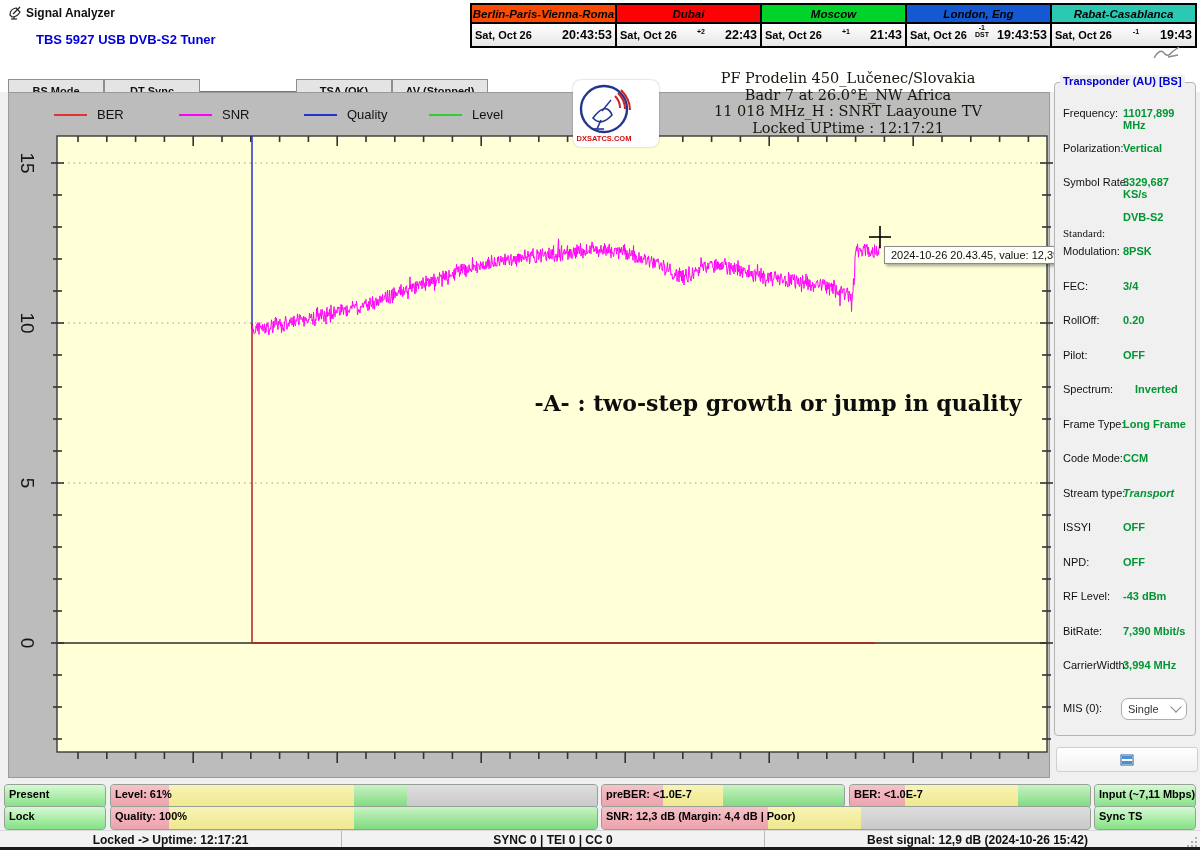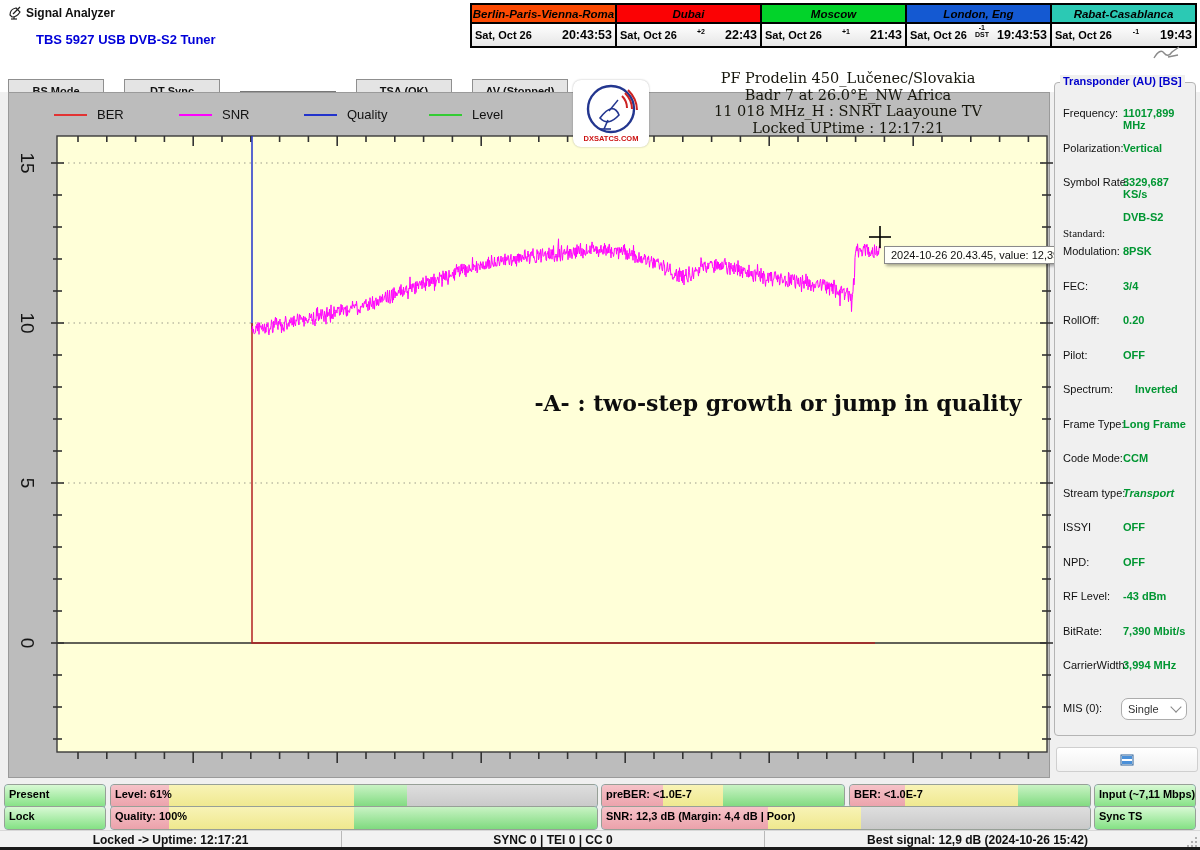--- a/index.html
+++ b/index.html
@@ -20,21 +20,21 @@
   .clock:first-child{margin-left:0;}
   .clock-city{height:17px;border-bottom:2px solid #000;display:flex;align-items:center;justify-content:center;
               font-size:11.5px;font-weight:bold;font-style:italic;color:#000;}
   .clock-time{height:22px;display:flex;align-items:center;padding:0 3px;background:linear-gradient(#ffffff,#e6e6e6);
               font-weight:bold;color:#000;}
   .clock-date{font-size:11px;white-space:nowrap;}
   .clock-off{flex:1;text-align:center;font-size:7px;line-height:7px;font-weight:bold;position:relative;top:-4px;}
   .clock-hms{font-size:12.5px;white-space:nowrap;}
 
   
-  .tabs{left:8px;top:77px;height:24px;display:flex;gap:20px;}
+  .tabs{left:8px;top:77px;height:24px;display:flex;gap:0;}
   .tab{width:94px;height:21px;margin-top:2px;background:#e4e4e4;border:1px solid #8f8f8f;
        font-size:11px;font-weight:bold;color:#111;display:flex;align-items:center;justify-content:center;cursor:default;}
   .tab.active{background:#ffffff;height:23px;margin-top:14px;border-color:#777;}
 
   
   .chart-panel{left:8px;top:92px;width:1042px;height:686px;background:#bcbcbc;border:1px solid #9a9a9a;box-sizing:border-box;}
   .legend{left:54px;top:107px;display:flex;}
   .legend-item{width:125px;display:flex;align-items:center;}
   .legend-swatch{width:33px;height:0;border-top:2px solid red;margin-right:10px;}
   .legend-label{font-size:13px;color:#111;}
@@ -44,22 +44,22 @@
   .plot-wrap svg{overflow:visible;display:block;}
 
   .annotation{left:531px;top:390px;width:494px;text-align:center;font-family:"DejaVu Serif",serif;
               font-weight:bold;font-size:22px;color:#0d0d0d;white-space:nowrap;}
   .overlay-text{left:645px;top:70px;width:406px;text-align:center;font-family:"DejaVu Serif",serif;
                 font-size:14.5px;line-height:16.5px;color:#16160c;}
   .tooltip{left:884px;top:246px;background:#fffffa;border:1px solid #8a8a8a;box-shadow:2px 2px 3px rgba(0,0,0,.35);
            font-size:11px;color:#111;padding:2px 6px;white-space:nowrap;}
 
   
-  .logo{left:573px;top:80px;width:76px;height:67px;background:#fff;border-radius:8px;box-shadow:0 0 2px rgba(0,0,0,.3);
-        display:flex;align-items:center;justify-content:center;text-decoration:underline;}
+  .logo{left:573px;top:80px;width:86px;height:67px;background:#fff;border-radius:8px;box-shadow:0 0 2px rgba(0,0,0,.3);
+        display:flex;align-items:center;text-decoration:underline;}
 
   
   .groupbox{left:1054px;top:82px;width:142px;height:654px;border:1px solid #b4b4b4;border-radius:4px;background:#f0f0f0;box-sizing:border-box;}
   .groupbox-title{left:1060px;top:75px;background:#f0f0f0;padding:0 3px;font-size:11px;font-weight:bold;color:#0000cc;}
   .fieldrow-label{font-size:11px;color:#111;}
   .fieldrow-value{font-size:11px;font-weight:bold;color:#009632;}
   .mis-select{left:66px;width:66px;height:22px;background:#fff;border:1px solid #acacac;border-radius:7px;
               display:flex;align-items:center;justify-content:space-between;padding:0 6px;box-sizing:border-box;
               font-size:11px;color:#333;}
   .chev{width:7px;height:7px;border-right:1.4px solid #888;border-bottom:1.4px solid #888;transform:rotate(45deg);margin-top:-3px;}

